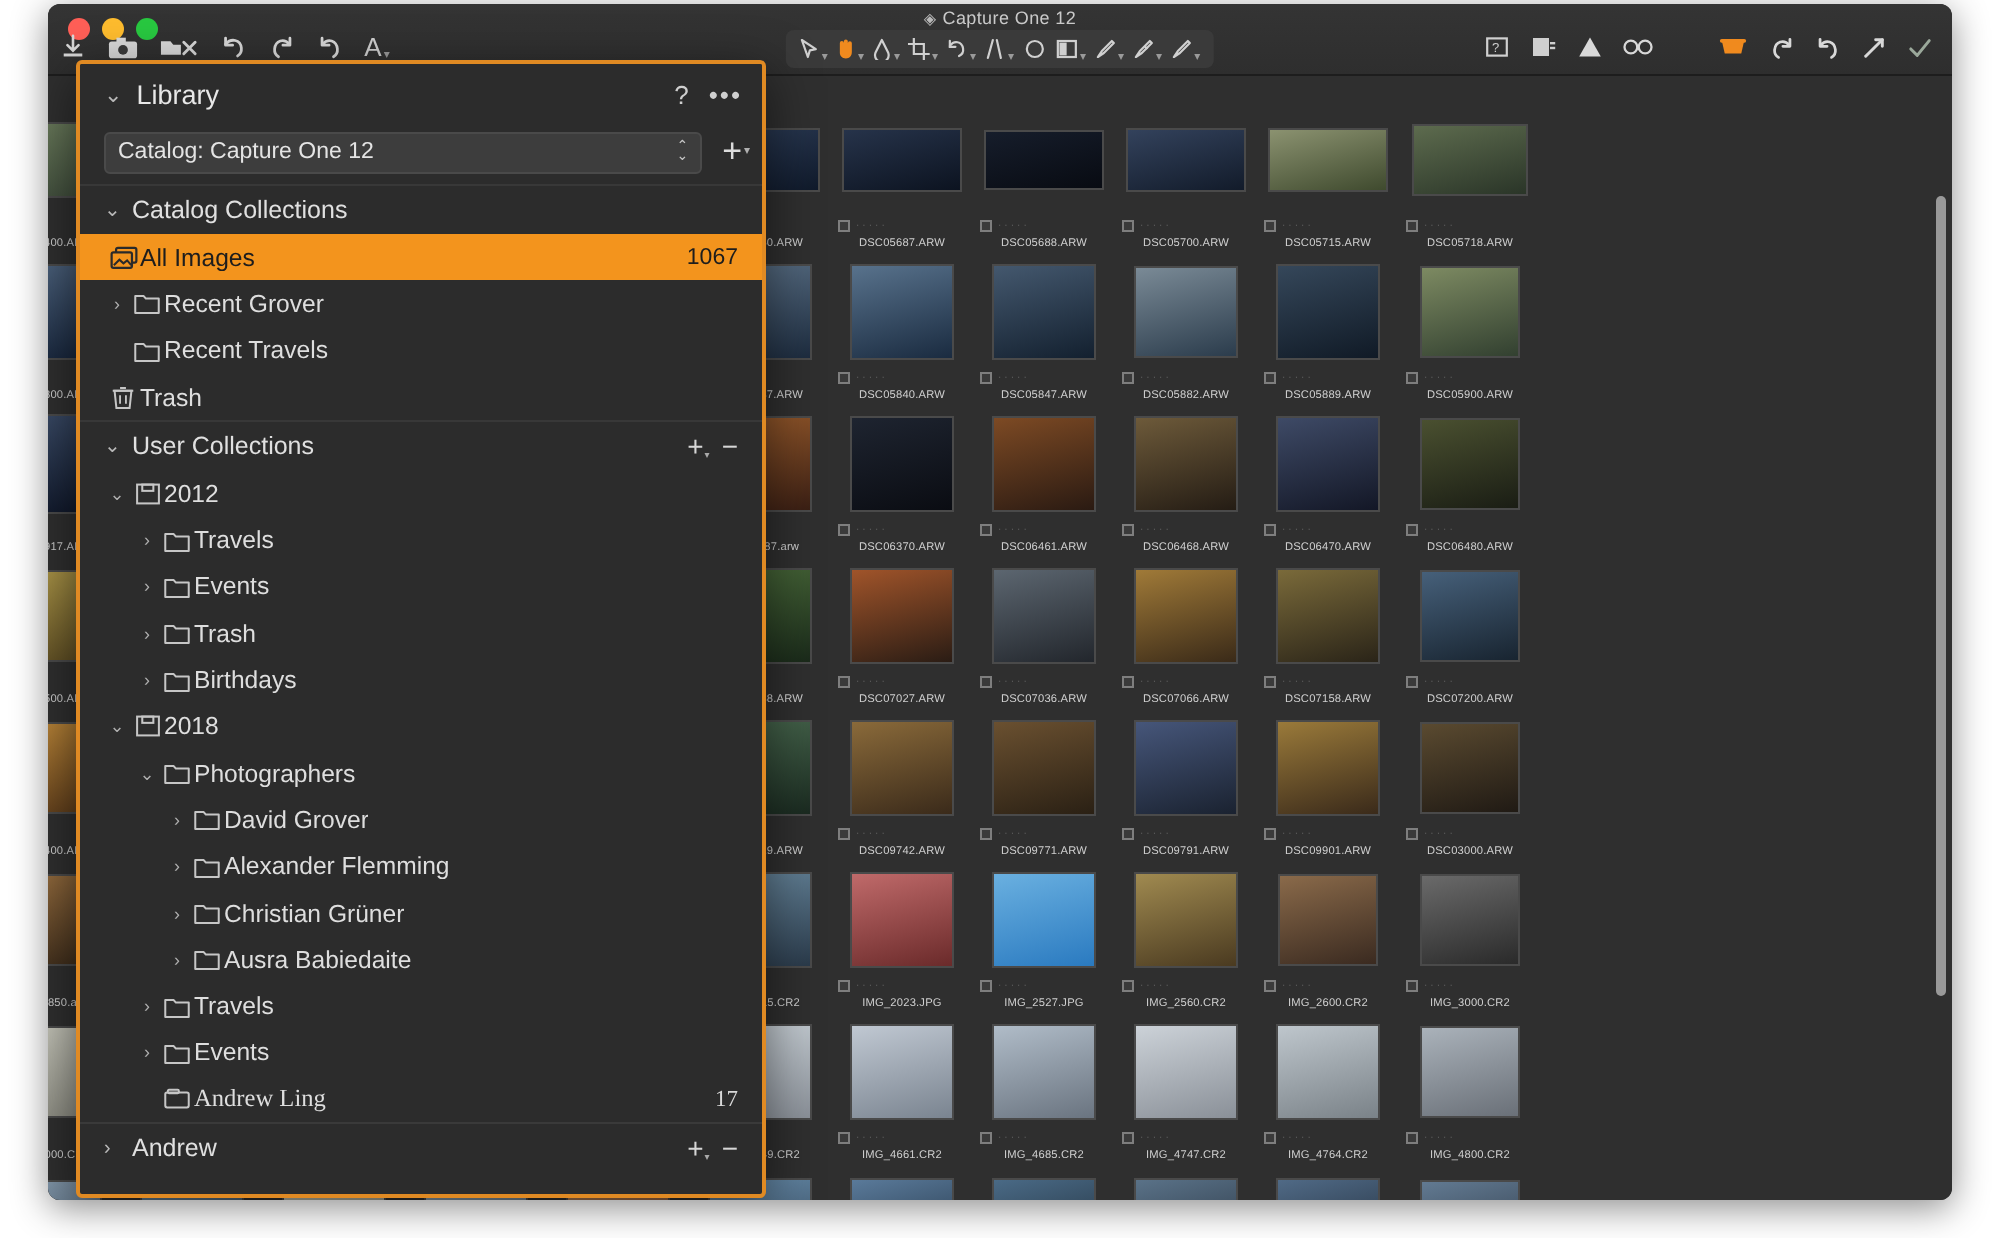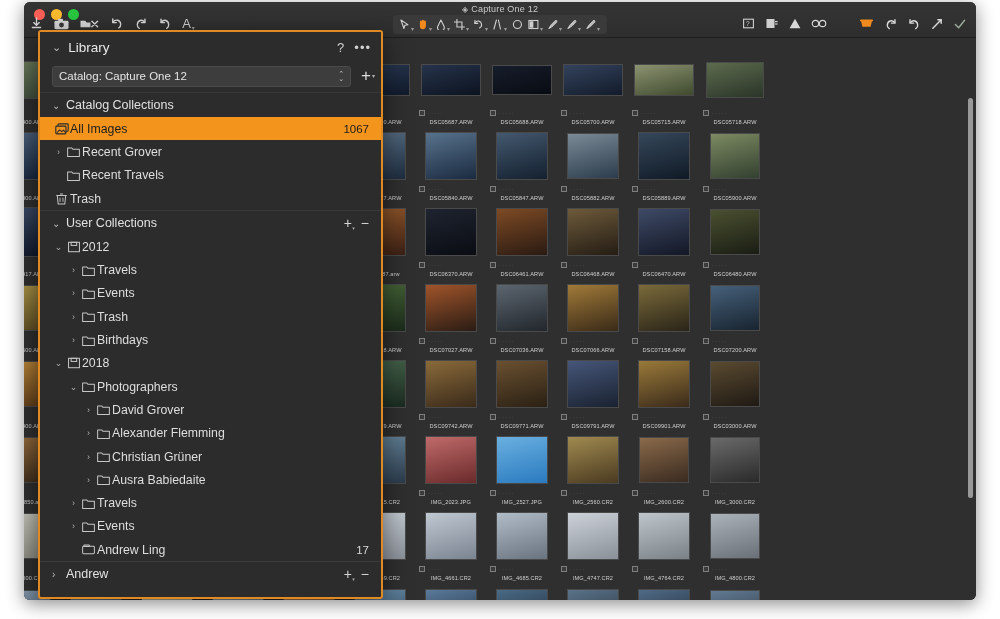--- a/index.html
+++ b/index.html
@@ -1794,21 +1794,21 @@
       </div>
           <div class="item" style="padding-left: 27px;">
             <span class="twisty">›</span>
       <span class="ico">
               <svg width="13" height="11" viewBox="0 0 14 12">
                 <path d="M.6 2.2h4.6l1.2 1.4h7v7.8H.6z" fill="none" stroke="#c6c6c6" stroke-width="1.1" stroke-linejoin="round"></path>
               </svg>
             </span>
       <span class="txt">Events</span>
       </div>
-          <div class="item" style="padding-left: 27px;">
+          <div class="item" style="padding-left: 27px; font-family: Liberation Serif, serif;">
             <span class="twisty"></span>
       <span class="ico">
               <svg width="13" height="11" viewBox="0 0 14 12">
                 <rect x="0.6" y="2.4" width="12.8" height="8.2" rx="1" fill="none" stroke="#c6c6c6" stroke-width="1.1"></rect>
                 <rect x="2" y="1" width="6" height="1.8" rx=".6" fill="none" stroke="#c6c6c6" stroke-width="1.1"></rect>
               </svg>
             </span>
       <span class="txt">Andrew Ling</span>
       <span class="count">17</span>
           </div>

